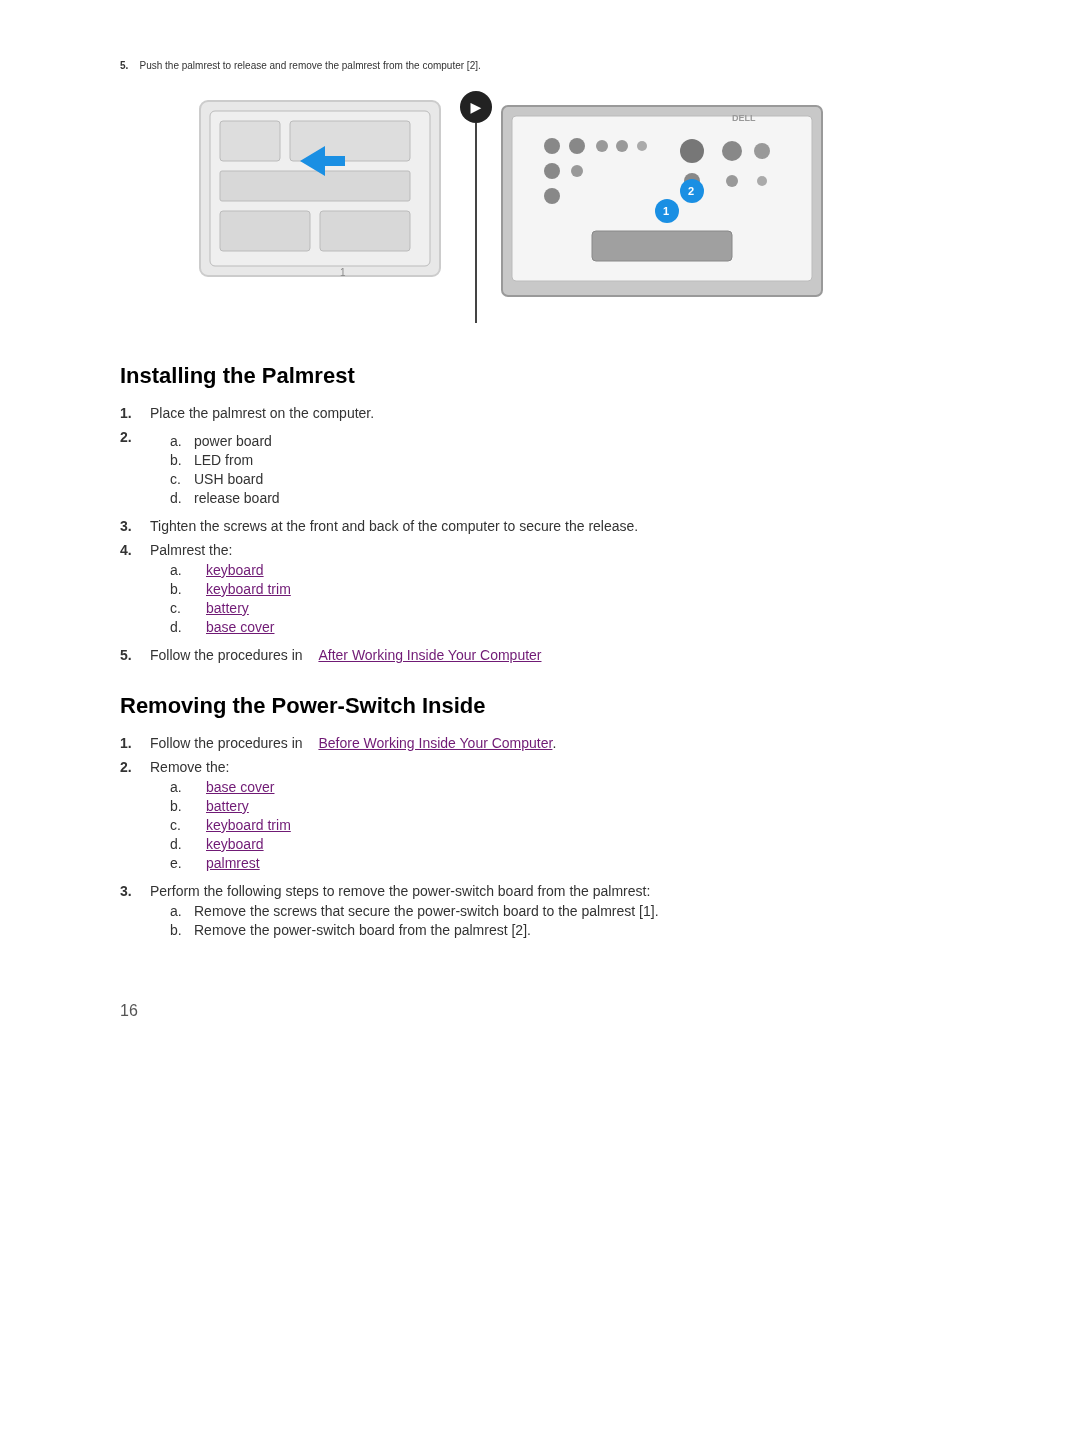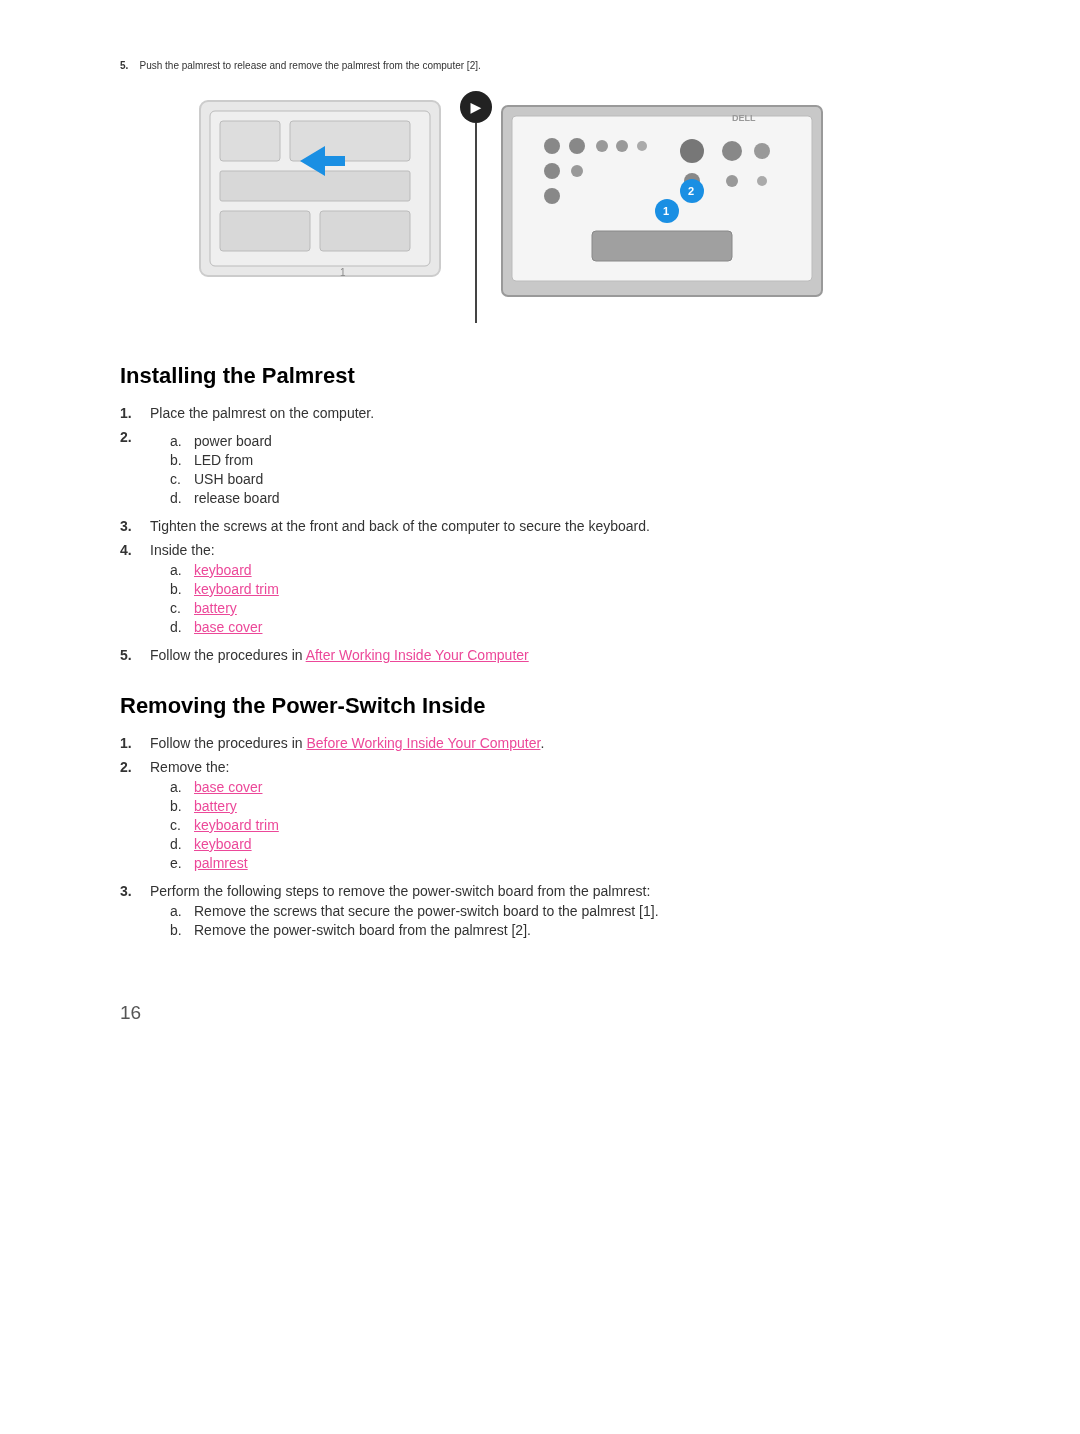--- a/index.html
+++ b/index.html
@@ -79,27 +79,28 @@
       display: flex;
       align-items: flex-start;
     }
 
     .sub-label {
       min-width: 24px;
       flex-shrink: 0;
     }
 
     a {
-      color: #ec4899;
+      color: #701a75;
       text-decoration: underline;
+      margin-left: 12px;
     }
 
     .page-number {
       margin-top: 60px;
-      font-size: 19px;
+      font-size: 16px;
       color: #555;
     }
 
     .images-wrapper {
       display: flex;
       flex-direction: row;
       align-items: flex-start;
       gap: 0;
       margin: 20px 0 40px 60px;
     }
@@ -249,27 +250,27 @@
             <li>
               <span class="sub-label">d.</span>
               <span>release board</span>
             </li>
           </ul>
         </span>
       </li>
 
       <li>
         <span class="list-num">3.</span>
-        <span class="list-content">Tighten the screws at the front and back of the computer to secure the keyboard.</span>
+        <span class="list-content">Tighten the screws at the front and back of the computer to secure the release.</span>
       </li>
 
       <li>
         <span class="list-num">4.</span>
         <span class="list-content">
-          <span>Inside the:</span>
+          <span>Palmrest the:</span>
           <ul class="sub-list">
             <li>
               <span class="sub-label">a.</span>
               <a href="#">keyboard</a>
             </li>
             <li>
               <span class="sub-label">b.</span>
               <a href="#">keyboard trim</a>
             </li>
             <li>

